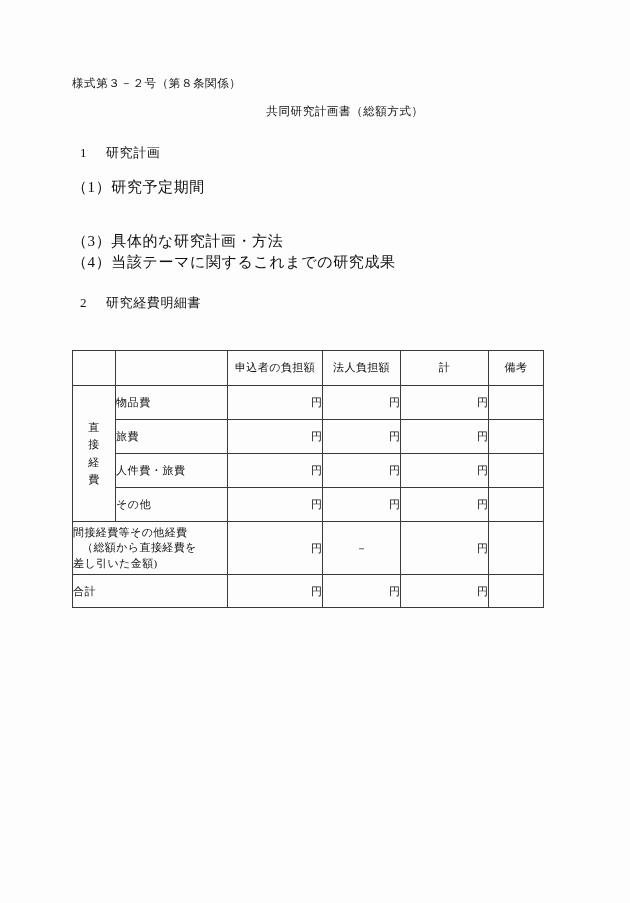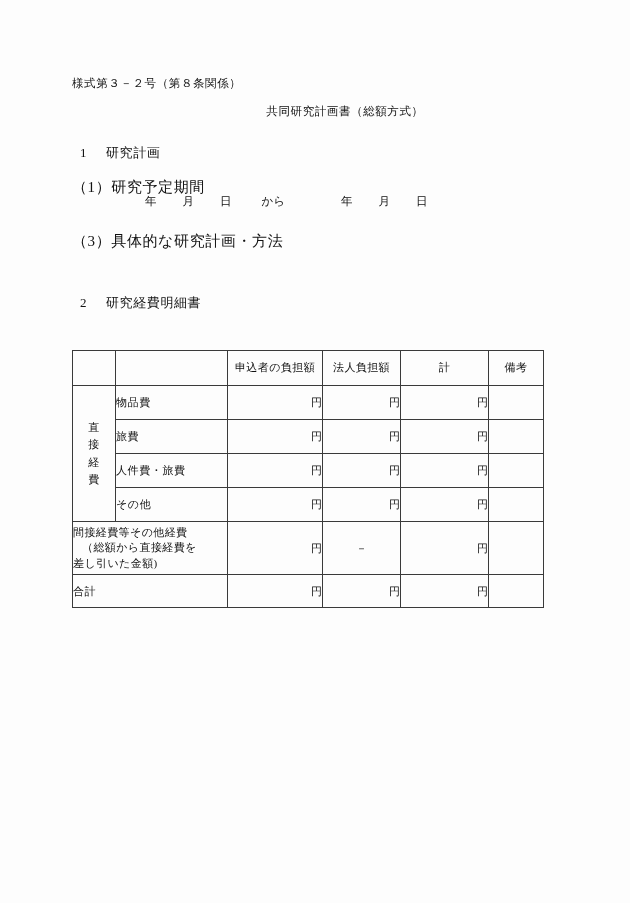--- a/index.html
+++ b/index.html
@@ -194,25 +194,23 @@
 
   <div class="form-no">様式第３－２号（第８条関係）</div>
   <div class="doc-title">共同研究計画書（総額方式）</div>
 
   <div class="section" style="top:144px;">
     <span class="sec-num">1</span><span>研究計画</span>
   </div>
 
   <div class="item" style="top:178px;">（1）研究予定期間</div>
 
-  <div class="date-line">
-    <span>年</span><span class="gap-sm"></span><span>月</span><span class="gap-sm"></span><span>日</span><span class="gap-md"></span><span>から</span><span class="gap-lg"></span><span>年</span><span class="gap-sm"></span><span>月</span><span class="gap-sm"></span><span>日</span>
-  </div>
 
   <div class="item" style="top:232px;">（3）具体的な研究計画・方法</div>
+  <div class="item" style="top:253px;">（4）当該テーマに関するこれまでの研究成果</div>
 
   <div class="section" style="top:294px;">
     <span class="sec-num">2</span><span>研究経費明細書</span>
   </div>
 
 
   <table class="budget">
     <colgroup>
       <col class="col-a">
         <col class="col-b">

